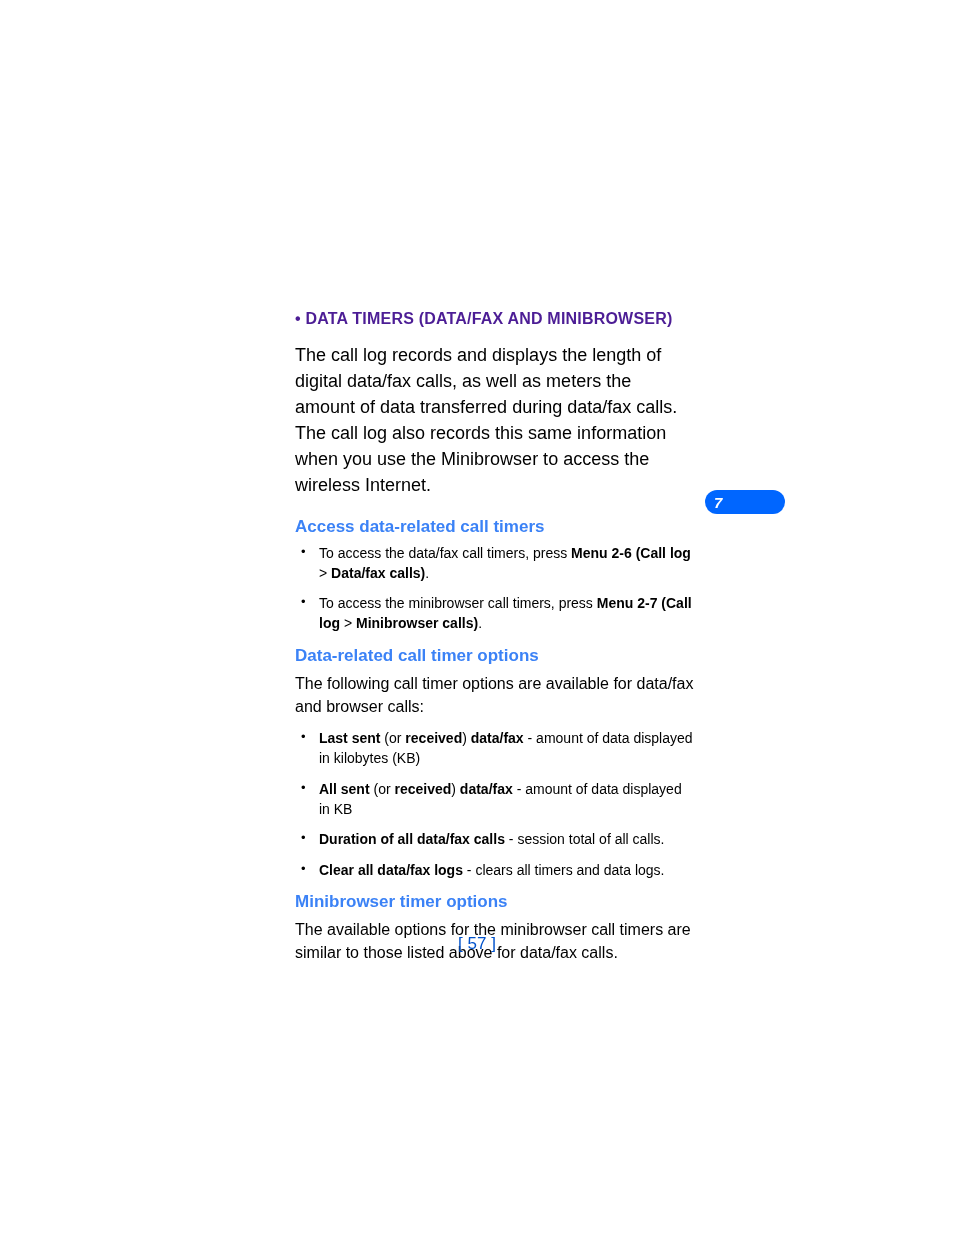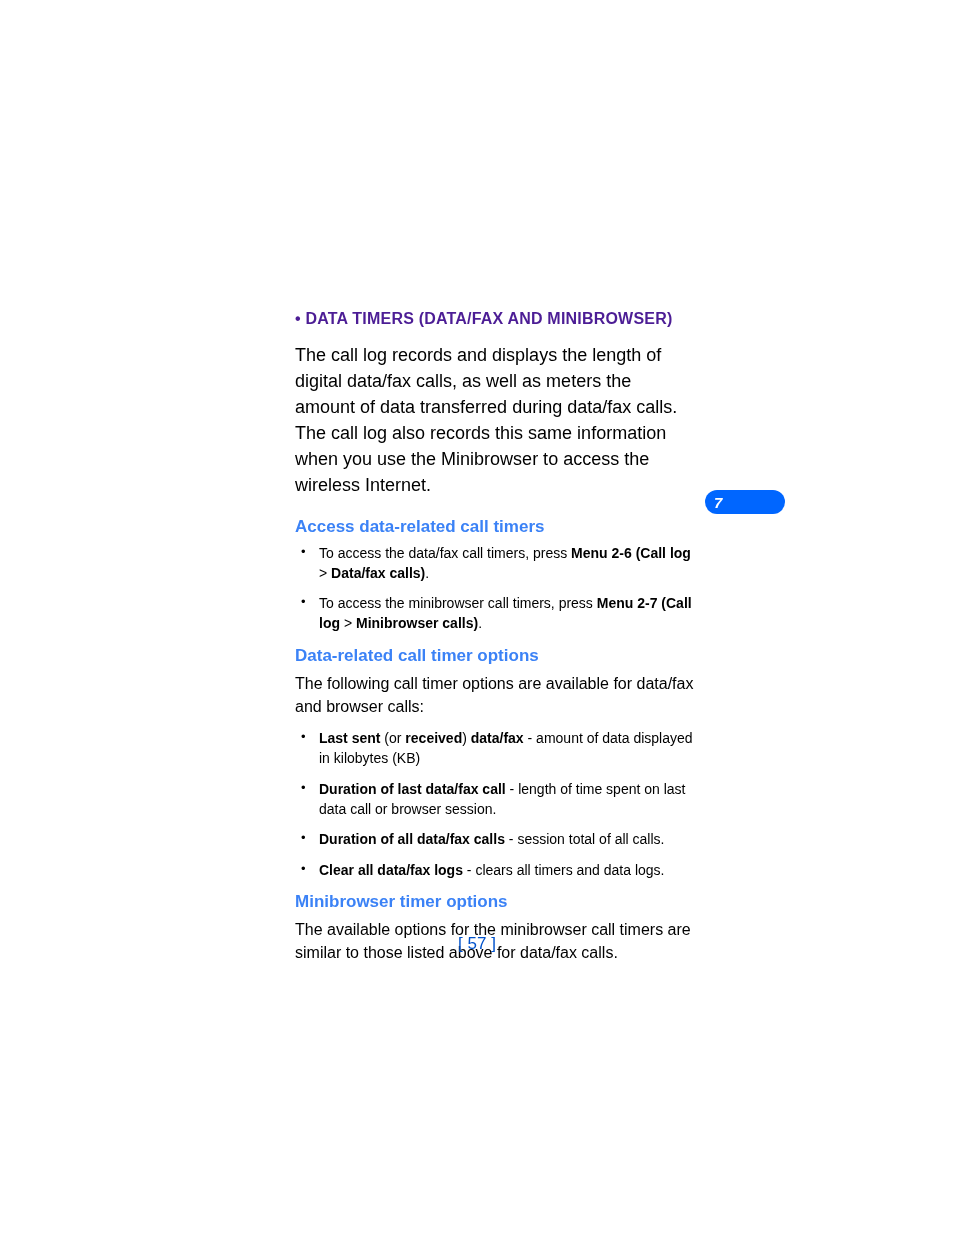--- a/index.html
+++ b/index.html
@@ -111,21 +111,21 @@
     </li>
   </ul>
 
   <h3 class="sub-heading">Data-related call timer options</h3>
   <p class="intro-text">The following call timer options are available for data/fax and browser calls:</p>
   <ul class="bullets">
     <li>
       <span class="bold">Last sent</span><span> (or </span><span class="bold">received</span><span>) </span><span class="bold">data/fax</span><span> - amount of data displayed in kilobytes (KB)</span>
     </li>
     <li>
-      <span class="bold">Duration of last data/fax call</span><span> - length of time spent on last data call or browser session.</span>
+      <span class="bold">All sent</span><span> (or </span><span class="bold">received</span><span>) </span><span class="bold">data/fax</span><span> - amount of data displayed in KB</span>
     </li>
     <li>
       <span class="bold">Duration of all data/fax calls</span><span> - session total of all calls.</span>
     </li>
     <li>
       <span class="bold">Clear all data/fax logs</span><span> - clears all timers and data logs.</span>
     </li>
   </ul>
 
   <h3 class="sub-heading">Minibrowser timer options</h3>

